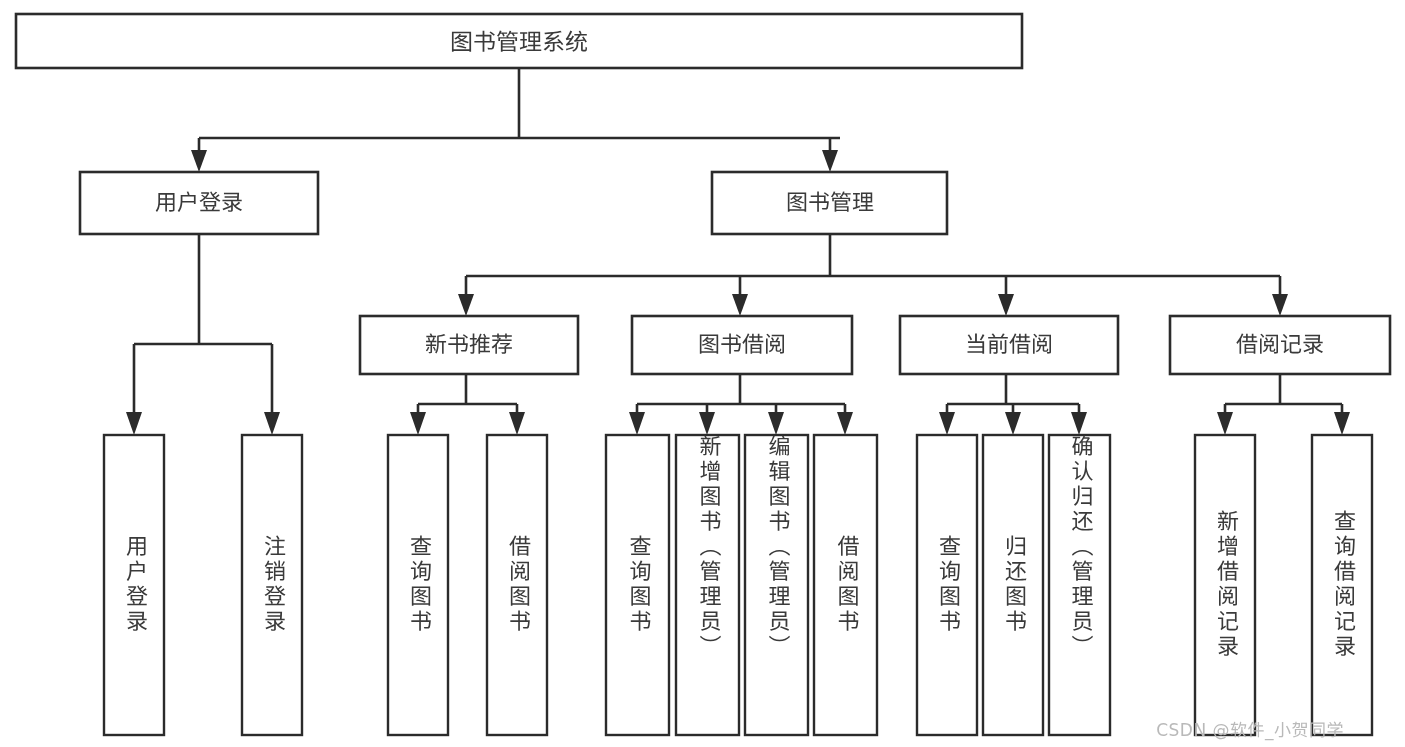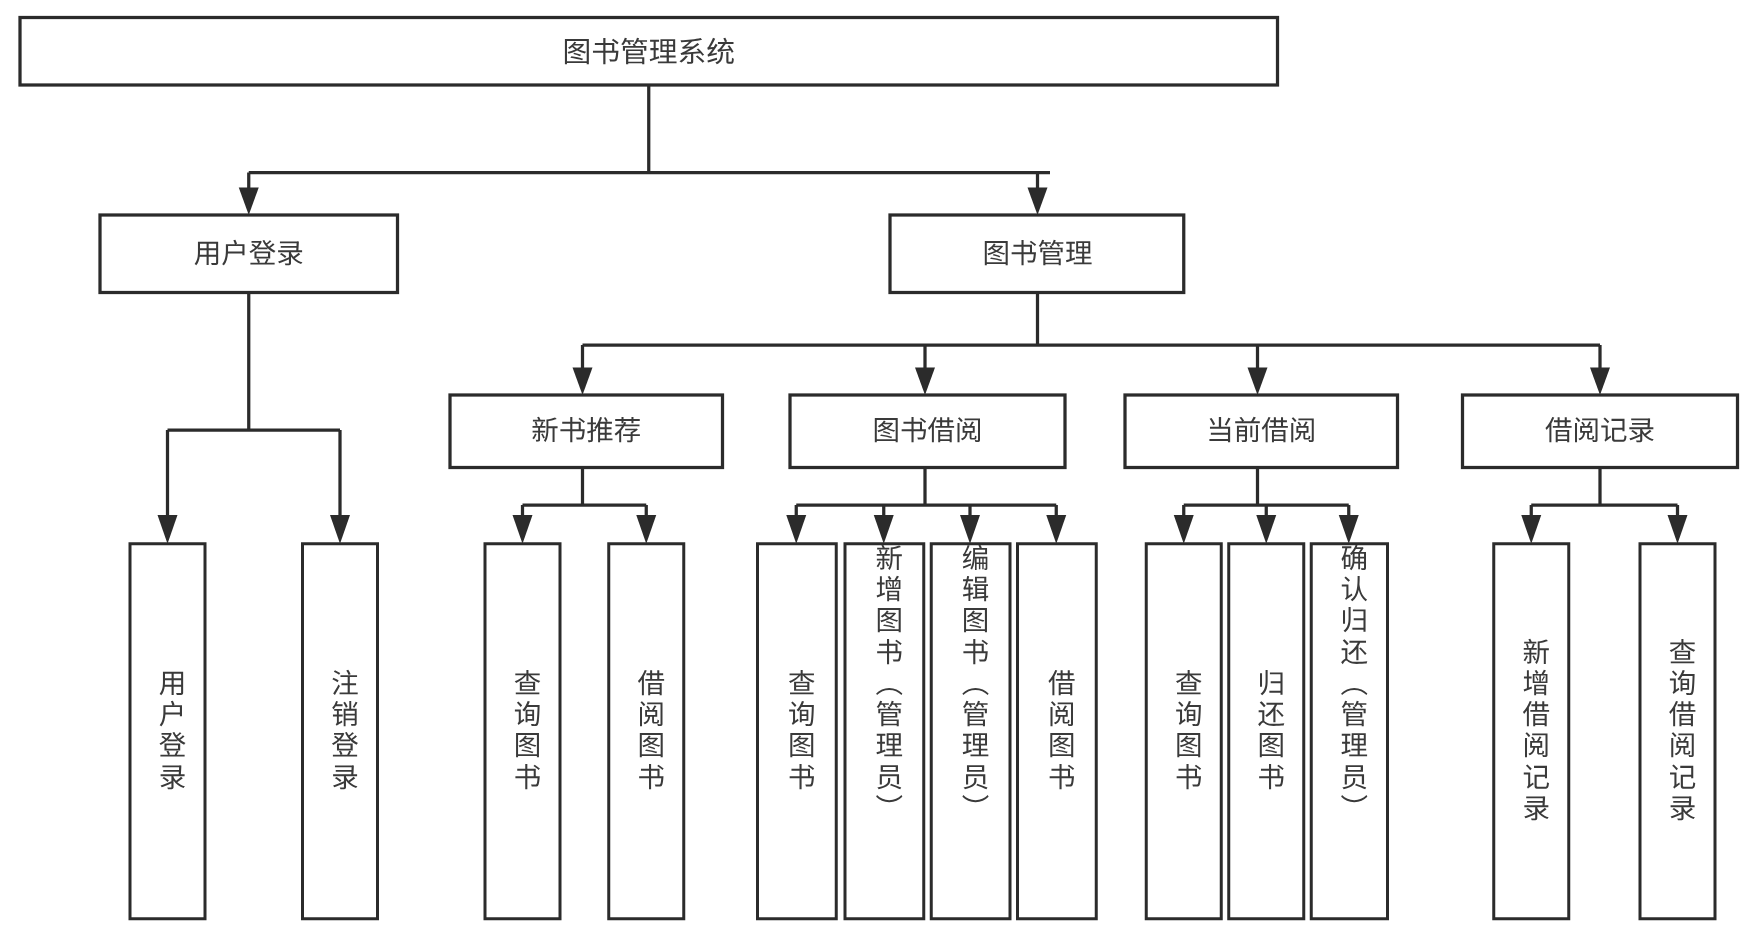--- a/index.html
+++ b/index.html
@@ -268,14 +268,15 @@
   </div>
 
   <div class="leaf-label-wrap" style="left:1195px; top:435px; width:60px; height:300px;">
     <span class="leaf-label">新增借阅记录</span>
   </div>
 
   <div class="leaf-label-wrap" style="left:1312px; top:435px; width:60px; height:300px;">
     <span class="leaf-label">查询借阅记录</span>
   </div>
 
+  <div class="watermark">CSDN @软件_小贺同学</div>
 
 </div>
 
 </body></html>

